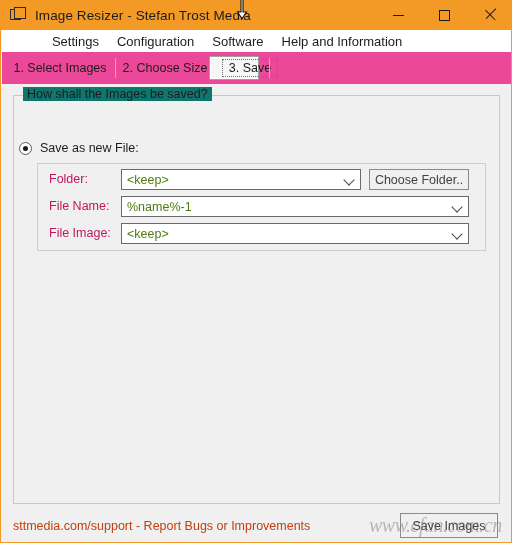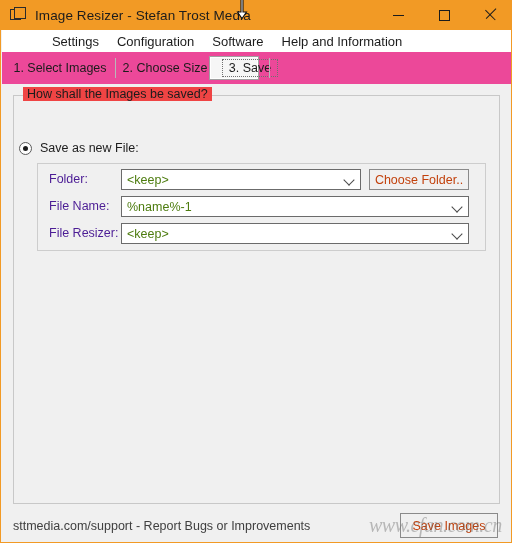--- a/index.html
+++ b/index.html
@@ -159,21 +159,21 @@
     position: absolute;
     left: 12px; top: 95px;
     width: 487px; height: 409px;
     border: 1px solid #c8c8c8;
     background: #f0f0f0;
     box-sizing: border-box;
   }
   .group-outer-legend {
     position: absolute;
     left: 22px; top: 87px;
-    background: #ef4444;
+    background: #0f766e;
     padding: 0 4px;
     font-size: 12.5px;
     color: #1c1c1c;
     white-space: nowrap;
   }
 
   
   .radio-row {
     position: absolute;
     display: flex;
@@ -213,21 +213,21 @@
     box-sizing: border-box;
   }
 
   .field-row {
     position: absolute;
     display: flex;
     align-items: center;
   }
   .field-label {
     font-size: 12.5px;
-    color: #4c1d95;
+    color: #be185d;
     white-space: nowrap;
   }
 
   .combo {
     position: absolute;
     height: 21px;
     background: #ffffff;
     border: 1px solid #6b6b6b;
     box-sizing: border-box;
     display: flex;
@@ -256,33 +256,33 @@
     border-bottom: 1.4px solid #4a4a4a;
     transform: rotate(-45deg);
   }
 
   .btn {
     position: absolute;
     background: #f0f0f0;
     border: 1px solid #8a8a8a;
     box-sizing: border-box;
     font-size: 12.5px;
+    color: #404040;
+    display: flex;
+    align-items: center;
+    justify-content: center;
+    white-space: nowrap;
+  }
+
+  
+  .statusbar-text {
+    position: absolute;
+    left: 12px; top: 519px;
+    font-size: 12.5px;
     color: #c2410c;
-    display: flex;
-    align-items: center;
-    justify-content: center;
-    white-space: nowrap;
-  }
-
-  
-  .statusbar-text {
-    position: absolute;
-    left: 12px; top: 519px;
-    font-size: 12.5px;
-    color: #404040;
     white-space: nowrap;
   }
   .save-btn {
     position: absolute;
     left: 399px; top: 513px;
     width: 98px; height: 25px;
   }
 
   
   .watermark {
@@ -374,21 +374,21 @@
 
   <div class="field-row" style="left:48px; top:199px;">
     <span class="field-label">File Name:</span>
   </div>
   <div class="combo" style="left:120px; top:196px; width:348px;">
     <span class="combo-value">%name%-1</span>
     <span class="chev"></span>
   </div>
 
   <div class="field-row" style="left:48px; top:226px;">
-    <span class="field-label">File Resizer:</span>
+    <span class="field-label">File Image:</span>
   </div>
   <div class="combo" style="left:120px; top:223px; width:348px;">
     <span class="combo-value">&lt;keep&gt;</span>
     <span class="chev"></span>
   </div>
 
   <div class="statusbar-text">sttmedia.com/support - Report Bugs or Improvements</div>
 
   <div class="btn save-btn">Save Images</div>
 

